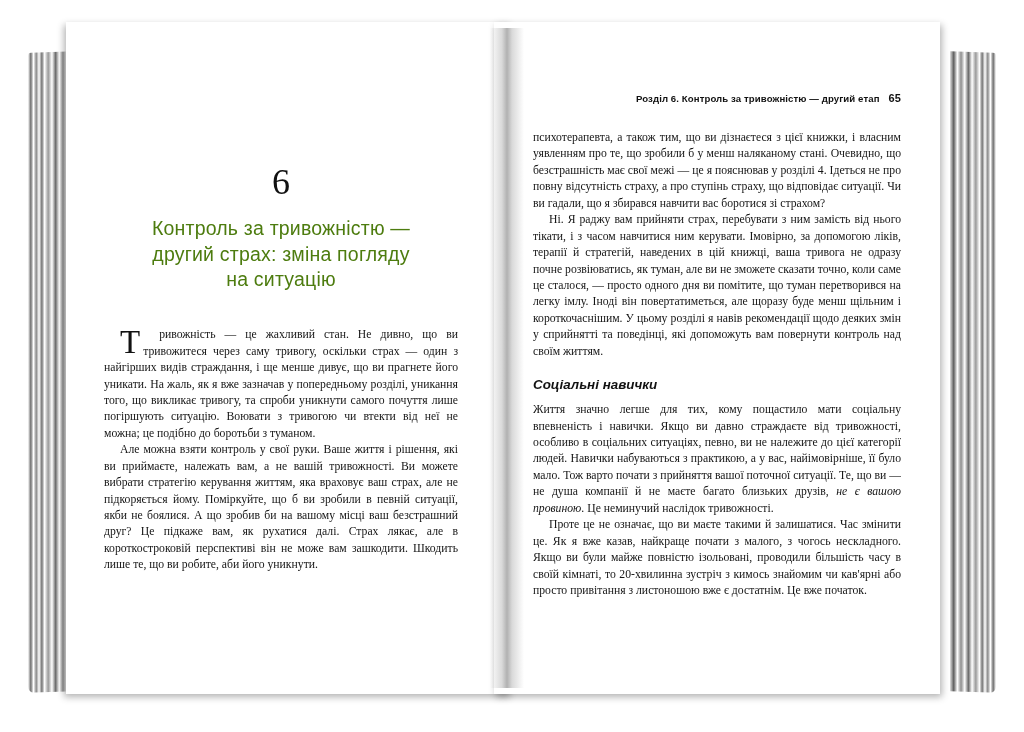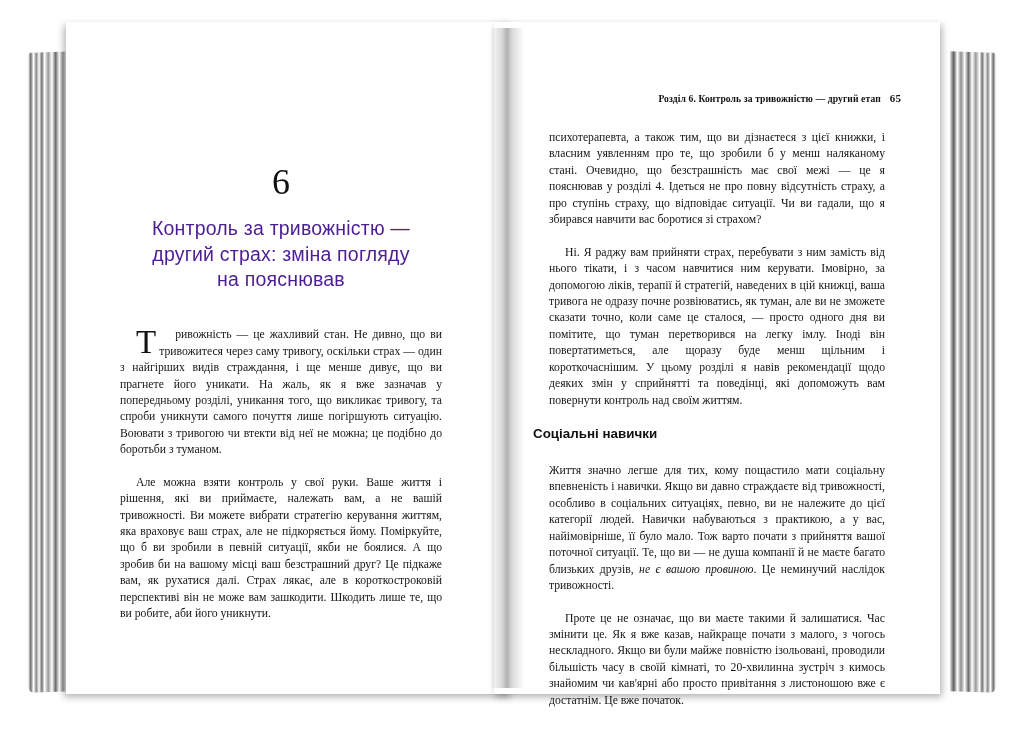--- a/index.html
+++ b/index.html
@@ -119,28 +119,28 @@
     margin: 22px 0 16px 0;
     font-family: "Liberation Serif", serif;
     color: #111;
   }
   .chapter-title {
     text-align: center;
     font-family: "Liberation Sans", sans-serif;
     font-size: 19.5px;
     line-height: 1.32;
     letter-spacing: 0.2px;
-    color: #4c1d95;
+    color: #4d7c0f;
     margin: 0 0 34px 0;
     font-weight: 400;
   }
 
   
   p.body {
-    margin: 16px;
+    margin: 0;
     font-size: 11.7px;
     line-height: 1.405;
     text-align: justify;
     color: #151515;
     text-indent: 16px;
     hyphens: auto;
   }
   p.body.noindent { text-indent: 0; }
 
   .dropcap-para {
@@ -153,59 +153,60 @@
     line-height: 26px;
     padding: 2px 3px 0 0;
     font-family: "Liberation Serif", serif;
     color: #111;
   }
 
   em.it { font-style: italic; }
 
   
   .running-head {
-    font-family: Liberation Serif, serif;
+    font-family: Liberation Sans, sans-serif;
     font-size: 9.6px;
     font-weight: bold;
     color: #111;
     text-align: right;
     margin: 0 0 26px 0;
     letter-spacing: 0.1px;
   }
   .running-head .pagenum {
     margin-left: 9px;
     font-size: 11px;
   }
   .section-head {
     font-family: "Liberation Sans", sans-serif;
     font-size: 13.4px;
     font-weight: bold;
     color: #111;
-    margin: 17px 0 22px 0;
+    margin: 17px 0 10px 0;
+    font-style: italic;
   }
 </style>
 </head>
 <body>
 
 <div class="book">
 
   <div class="book-stack">
     <div class="edge edge-left"></div>
     <div class="edge edge-right"></div>
 
     <div class="page page-left"></div>
     <div class="page page-right"></div>
     <div class="gutter"></div>
 
     <div class="content content-left">
       <div class="chapter-number">6</div>
       <div class="chapter-title">
         <div>Контроль за тривожністю —</div>
         <div>другий страх: зміна погляду</div>
-        <div>на пояснював</div>
+        <div>на ситуацію</div>
       </div>
 
       <p class="body dropcap-para">
         <span class="dropcap">Т</span><span>ривожність — це жахливий стан. Не дивно, що ви тривожитеся через саму тривогу, оскільки страх — один з найгірших видів страждання, і ще менше дивує, що ви прагнете його уникати. На жаль, як я вже зазначав у попередньому розділі, уникання того, що викликає тривогу, та спроби уникнути самого почуття лише погіршують ситуацію. Воювати з тривогою чи втекти від неї не можна; це подібно до боротьби з туманом.</span>
       </p>
       <p class="body">Але можна взяти контроль у свої руки. Ваше життя і рішення, які ви приймаєте, належать вам, а не вашій тривожності. Ви можете вибрати стратегію керування життям, яка враховує ваш страх, але не підкоряється йому. Поміркуйте, що б ви зробили в певній ситуації, якби не боялися. А що зробив би на вашому місці ваш безстрашний друг? Це підкаже вам, як рухатися далі. Страх лякає, але в короткостроковій перспективі він не може вам зашкодити. Шкодить лише те, що ви робите, аби його уникнути.</p>
     </div>
 
     <div class="content content-right">
       <div class="running-head">

